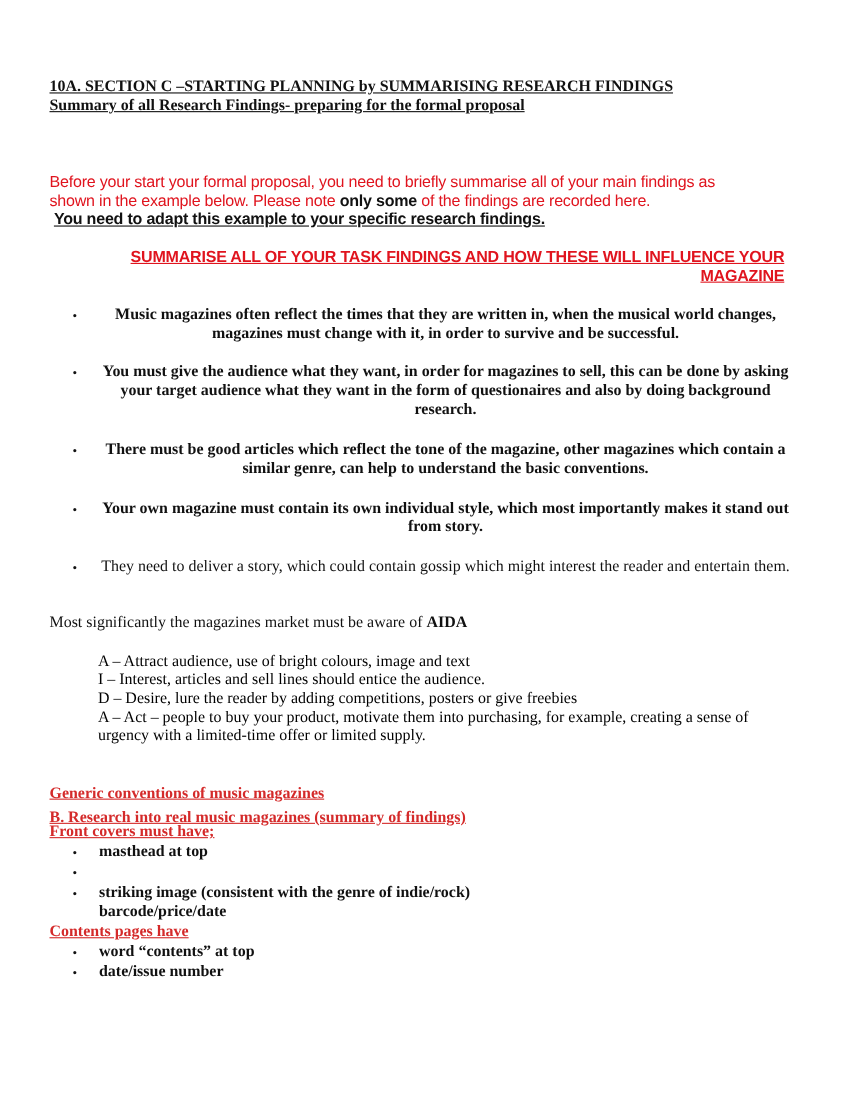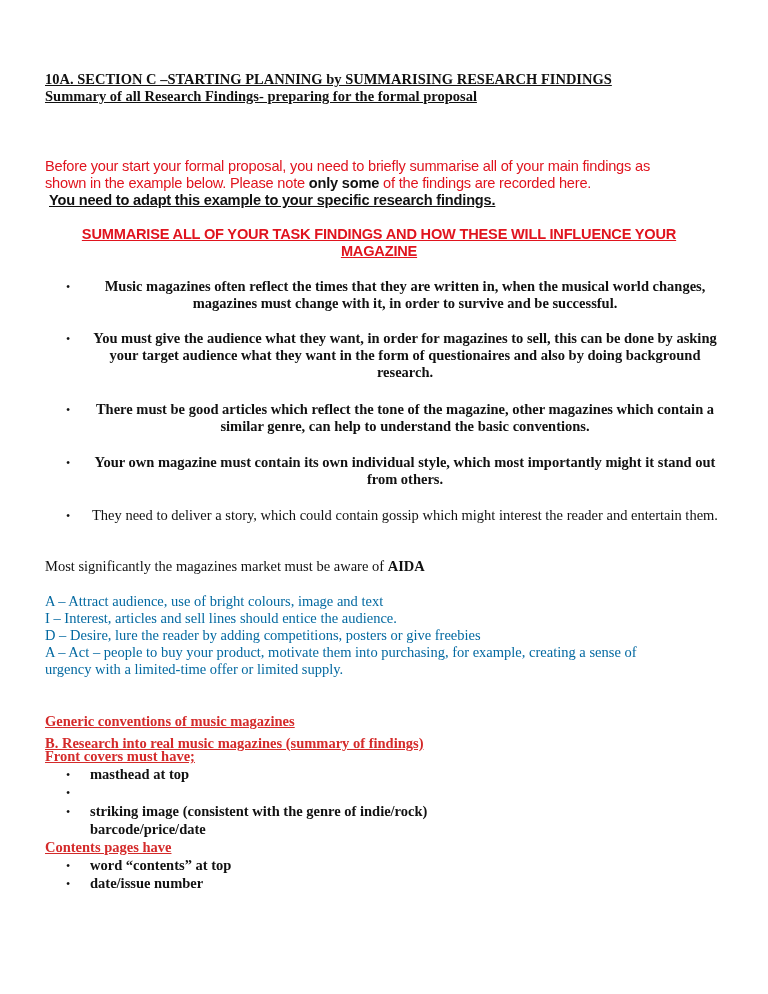--- a/index.html
+++ b/index.html
@@ -5,27 +5,27 @@
   html, body { margin: 0; padding: 0; background: #ffffff; }
   body { width: 768px; height: 994px; position: relative; overflow: hidden; }
   .page { position: absolute; left: 0; top: 0; width: 680px; height: 994px; }
   .abs { position: absolute; white-space: nowrap; }
   .serif { font-family: "Liberation Serif", "DejaVu Serif", serif; }
   .sans { font-family: "Liberation Sans", "DejaVu Sans", sans-serif; margin-top: 36px; }
   .b { font-weight: bold; }
   .u { text-decoration: underline; }
   .red { color: #e0141e; }
   .redd { color: #d42a2a; }
-  .blue { color: #0369a1; }
+  .blue { color: #000000; margin-left: 44px; }
   .blk { color: #111111; }
   .t14 { font-size: 14.5px; line-height: 17px; }
   .s14 { font-size: 14.6px; line-height: 17px; letter-spacing: -0.2px; }
   .bullet { position: absolute; font-size: 12px; line-height: 17px; color: #111; }
   .blist { position: absolute; left: 90px; width: 630px; white-space: normal; text-align: center; }
-  .center { text-align: center; }
+  .center { text-align: right; }
 </style>
 </head>
 <body>
 
 <div class="page">
 
   <div class="abs serif b u blk t14" style="left:45px; top:71px;">10A. SECTION C –STARTING PLANNING by SUMMARISING RESEARCH FINDINGS</div>
   <div class="abs serif b u blk t14" style="left:45px; top:88px;">Summary of all Research Findings- preparing for the formal proposal</div>
 
   <div class="abs sans red s14" style="left:45px; top:122px;">Before your start your formal proposal, you need to briefly summarise all of your main findings as</div>
@@ -40,21 +40,21 @@
     <span class="bullet" style="left:66px; top:279px;">•</span>
     <div class="blist serif b blk t14" style="top:278px;">Music magazines often reflect the times that they are written in, when the musical world changes, magazines must change with it, in order to survive and be successful.</div>
 
     <span class="bullet" style="left:66px; top:331px;">•</span>
     <div class="blist serif b blk t14" style="top:330px;">You must give the audience what they want, in order for magazines to sell, this can be done by asking your target audience what they want in the form of questionaires and also by doing background research.</div>
 
     <span class="bullet" style="left:66px; top:402px;">•</span>
     <div class="blist serif b blk t14" style="top:401px;">There must be good articles which reflect the tone of the magazine, other magazines which contain a similar genre, can help to understand the basic conventions.</div>
 
     <span class="bullet" style="left:66px; top:455px;">•</span>
-    <div class="blist serif b blk t14" style="top:454px;">Your own magazine must contain its own individual style, which most importantly might it stand out from others.</div>
+    <div class="blist serif b blk t14" style="top:454px;">Your own magazine must contain its own individual style, which most importantly makes it stand out from story.</div>
 
     <span class="bullet" style="left:66px; top:508px;">•</span>
     <div class="blist serif blk t14" style="top:507px;">They need to deliver a story, which could contain gossip which might interest the reader and entertain them.</div>
   </div>
 
   <div class="abs serif blk t14" style="left:45px; top:558px;"><span>Most significantly the magazines market must be aware of </span><span class="b">AIDA</span></div>
 
   <div class="abs serif blue t14" style="left:45px; top:593px;">A – Attract audience, use of bright colours, image and text</div>
   <div class="abs serif blue t14" style="left:45px; top:610px;">I – Interest, articles and sell lines should entice the audience.</div>
   <div class="abs serif blue t14" style="left:45px; top:627px;">D – Desire, lure the reader by adding competitions, posters or give freebies</div>

